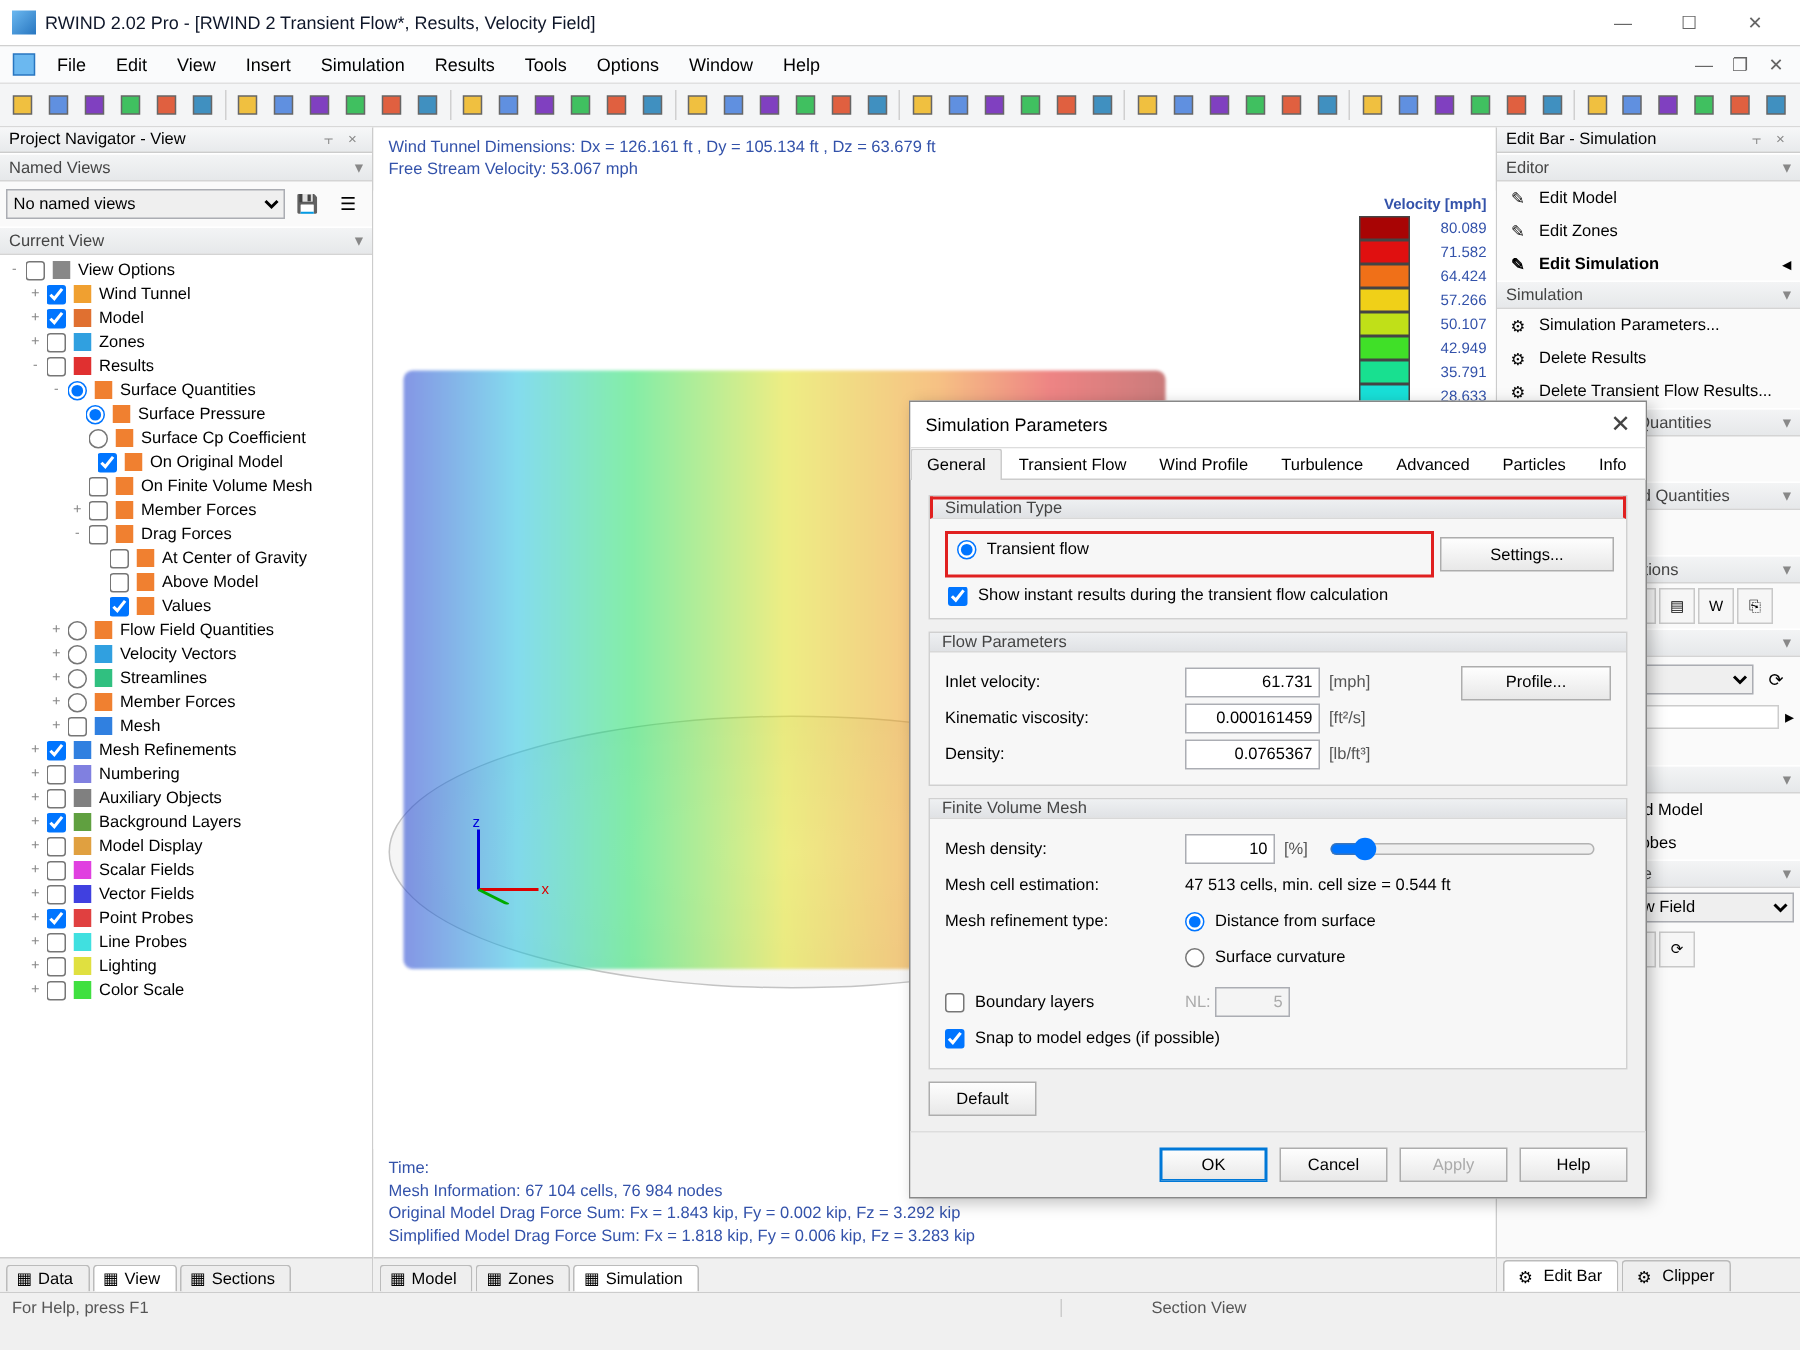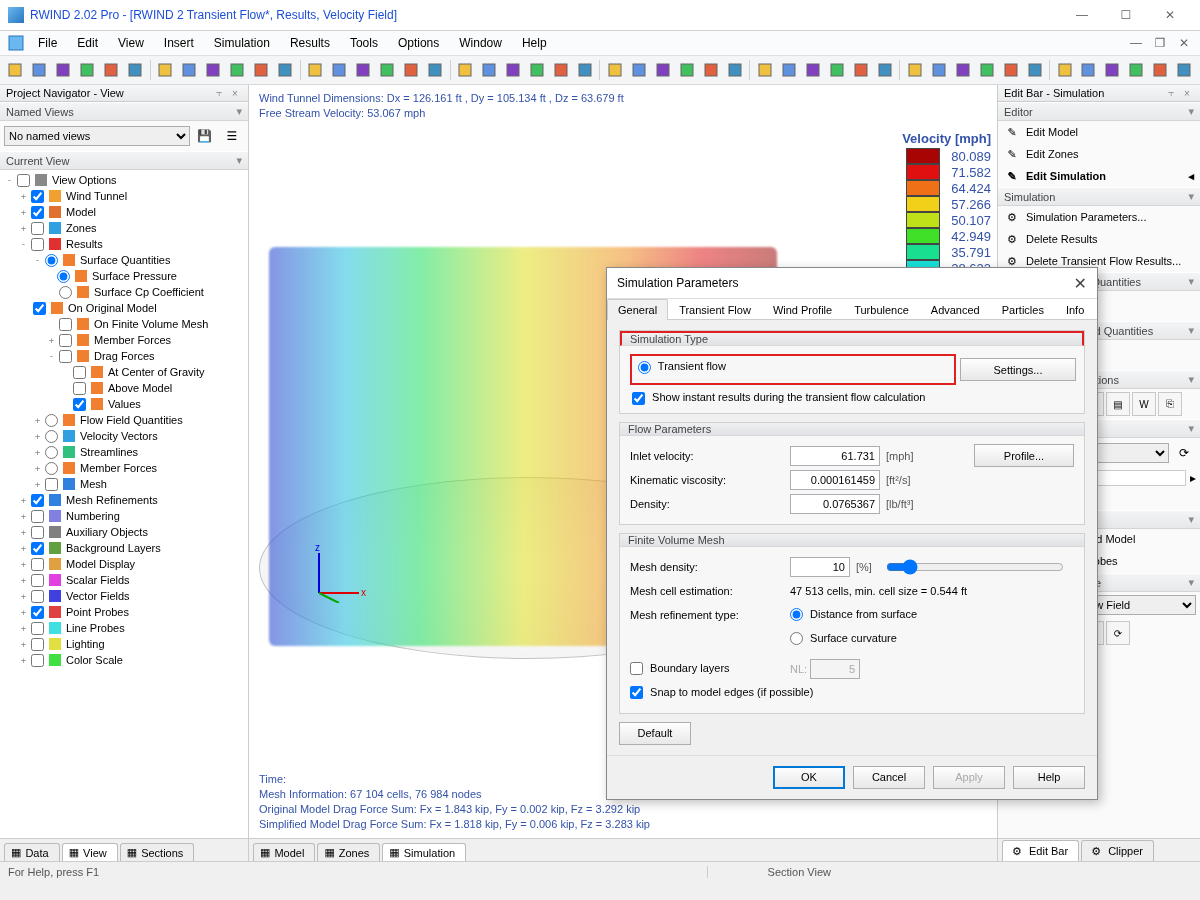--- a/index.html
+++ b/index.html
@@ -1,18 +1,18 @@
 <!DOCTYPE html>
 <html><head>
 <meta charset="utf-8">
 <style>
 html,body{margin:0;padding:0;font-family:"Segoe UI",Tahoma,sans-serif;font-size:12px;color:#000;background:#f0f0f0;overflow:hidden;width:1200px;height:900px}
 .titlebar{height:30px;background:#fff;border-bottom:1px solid #d0d0d0;display:flex;align-items:center;padding:0 8px}
 .titlebar .logo{width:16px;height:16px;background:linear-gradient(135deg,#6bb8f0,#2876c0);margin-right:6px}
-.titlebar .title{flex:1;color:#1d4ed8}
+.titlebar .title{flex:1;color:#0f172a}
 .winbtn{width:44px;height:28px;display:flex;align-items:center;justify-content:center;color:#666}
 .menubar{height:24px;background:#fafbfc;border-bottom:1px solid #e0e0e0;display:flex;align-items:center;padding:0 4px}
 .menubar .m{padding:2px 10px;cursor:default}
 .menubar .mdi{margin-left:auto;display:flex}
 .toolbar{height:28px;background:#f4f5f6;border-bottom:1px solid #d8d8d8;display:flex;align-items:center;padding:0 4px;gap:1px;overflow:hidden}
 .tb{width:22px;height:22px;display:flex;align-items:center;justify-content:center;border:1px solid transparent}
 .tb svg{width:16px;height:16px}
 .sep{width:1px;height:20px;background:#d0d0d0;margin:0 2px}
 .main{display:flex;height:calc(900px - 30px - 24px - 28px - 22px - 20px)}
 .leftpanel{width:248px;background:#fafafa;border-right:1px solid #ccc;display:flex;flex-direction:column}
@@ -29,21 +29,21 @@
 .tn .tw{width:11px;text-align:center;color:#888;font-size:9px;font-family:monospace}
 .tn .cb{width:13px;height:13px;margin:0 2px}
 .tn .ico{width:14px;height:14px;margin:0 2px;display:inline-flex;align-items:center;justify-content:center}
 .tn .lbl{padding:0 2px}
 .tabsbot{height:22px;background:#f0f0f0;border-top:1px solid #ccc;display:flex;align-items:flex-end;padding:0 4px}
 .tab{padding:2px 10px 2px 6px;background:#eee;border:1px solid #bbb;border-bottom:none;border-radius:3px 3px 0 0;margin-right:2px;font-size:11px;display:flex;align-items:center;gap:4px}
 .tab.active{background:#fff}
 .statusbar{height:20px;background:#f0f0f0;border-top:1px solid #ccc;display:flex;align-items:center;padding:0 8px;font-size:11px;color:#555}
 .vpinfo{color:#3352aa;padding:6px 10px;font-size:11px;line-height:15px}
 .vpcanvas{flex:1;position:relative;background:#fff}
-.colorscale{position:absolute;right:6px;top:4px;font-size:13px;text-align:right}
+.colorscale{position:absolute;right:6px;top:4px;font-size:10px;text-align:right}
 .colorscale .title{color:#3352aa;font-weight:bold;margin-bottom:2px}
 .colorscale .row{display:flex;align-items:center;justify-content:flex-end;height:16px}
 .colorscale .sw{width:32px;height:14px;border:1px solid #444;margin-right:6px}
 .colorscale .val{color:#3352aa;width:45px}
 .axis{position:absolute;left:60px;bottom:160px}
 .dialog{position:absolute;left:357px;top:140px;width:490px;background:#f0f0f0;border:1px solid #888;box-shadow:3px 3px 10px rgba(0,0,0,.25)}
 .dlgtitle{height:30px;display:flex;align-items:center;padding:0 10px;background:#fff;border-bottom:1px solid #ddd}
 .dlgtitle .x{margin-left:auto;font-size:16px;color:#444}
 .dlgtabs{display:flex;border-bottom:1px solid #ccc;background:#fff}
 .dlgtab{padding:4px 10px;font-size:11px;border:1px solid transparent;border-bottom:none;margin-bottom:-1px}
@@ -442,21 +442,21 @@
         <div class="tn" style="padding-left:46px">
           <span class="tw"></span>
           <input type="radio" class="cb" style="">
           <span class="ico">
             <svg width="12" height="12">
               <rect width="12" height="12" fill="#f08030"></rect>
             </svg>
           </span>
           <span class="lbl">Surface Cp Coefficient</span>
         </div>
-        <div class="tn" style="padding-left:20px">
+        <div class="tn" style="padding-left:52px">
           <span class="tw"></span>
           <input type="checkbox" class="cb" checked="" style="">
           <span class="ico">
             <svg width="12" height="12">
               <rect width="12" height="12" fill="#f08030"></rect>
             </svg>
           </span>
           <span class="lbl">On Original Model</span>
         </div>
         <div class="tn" style="padding-left:46px">

